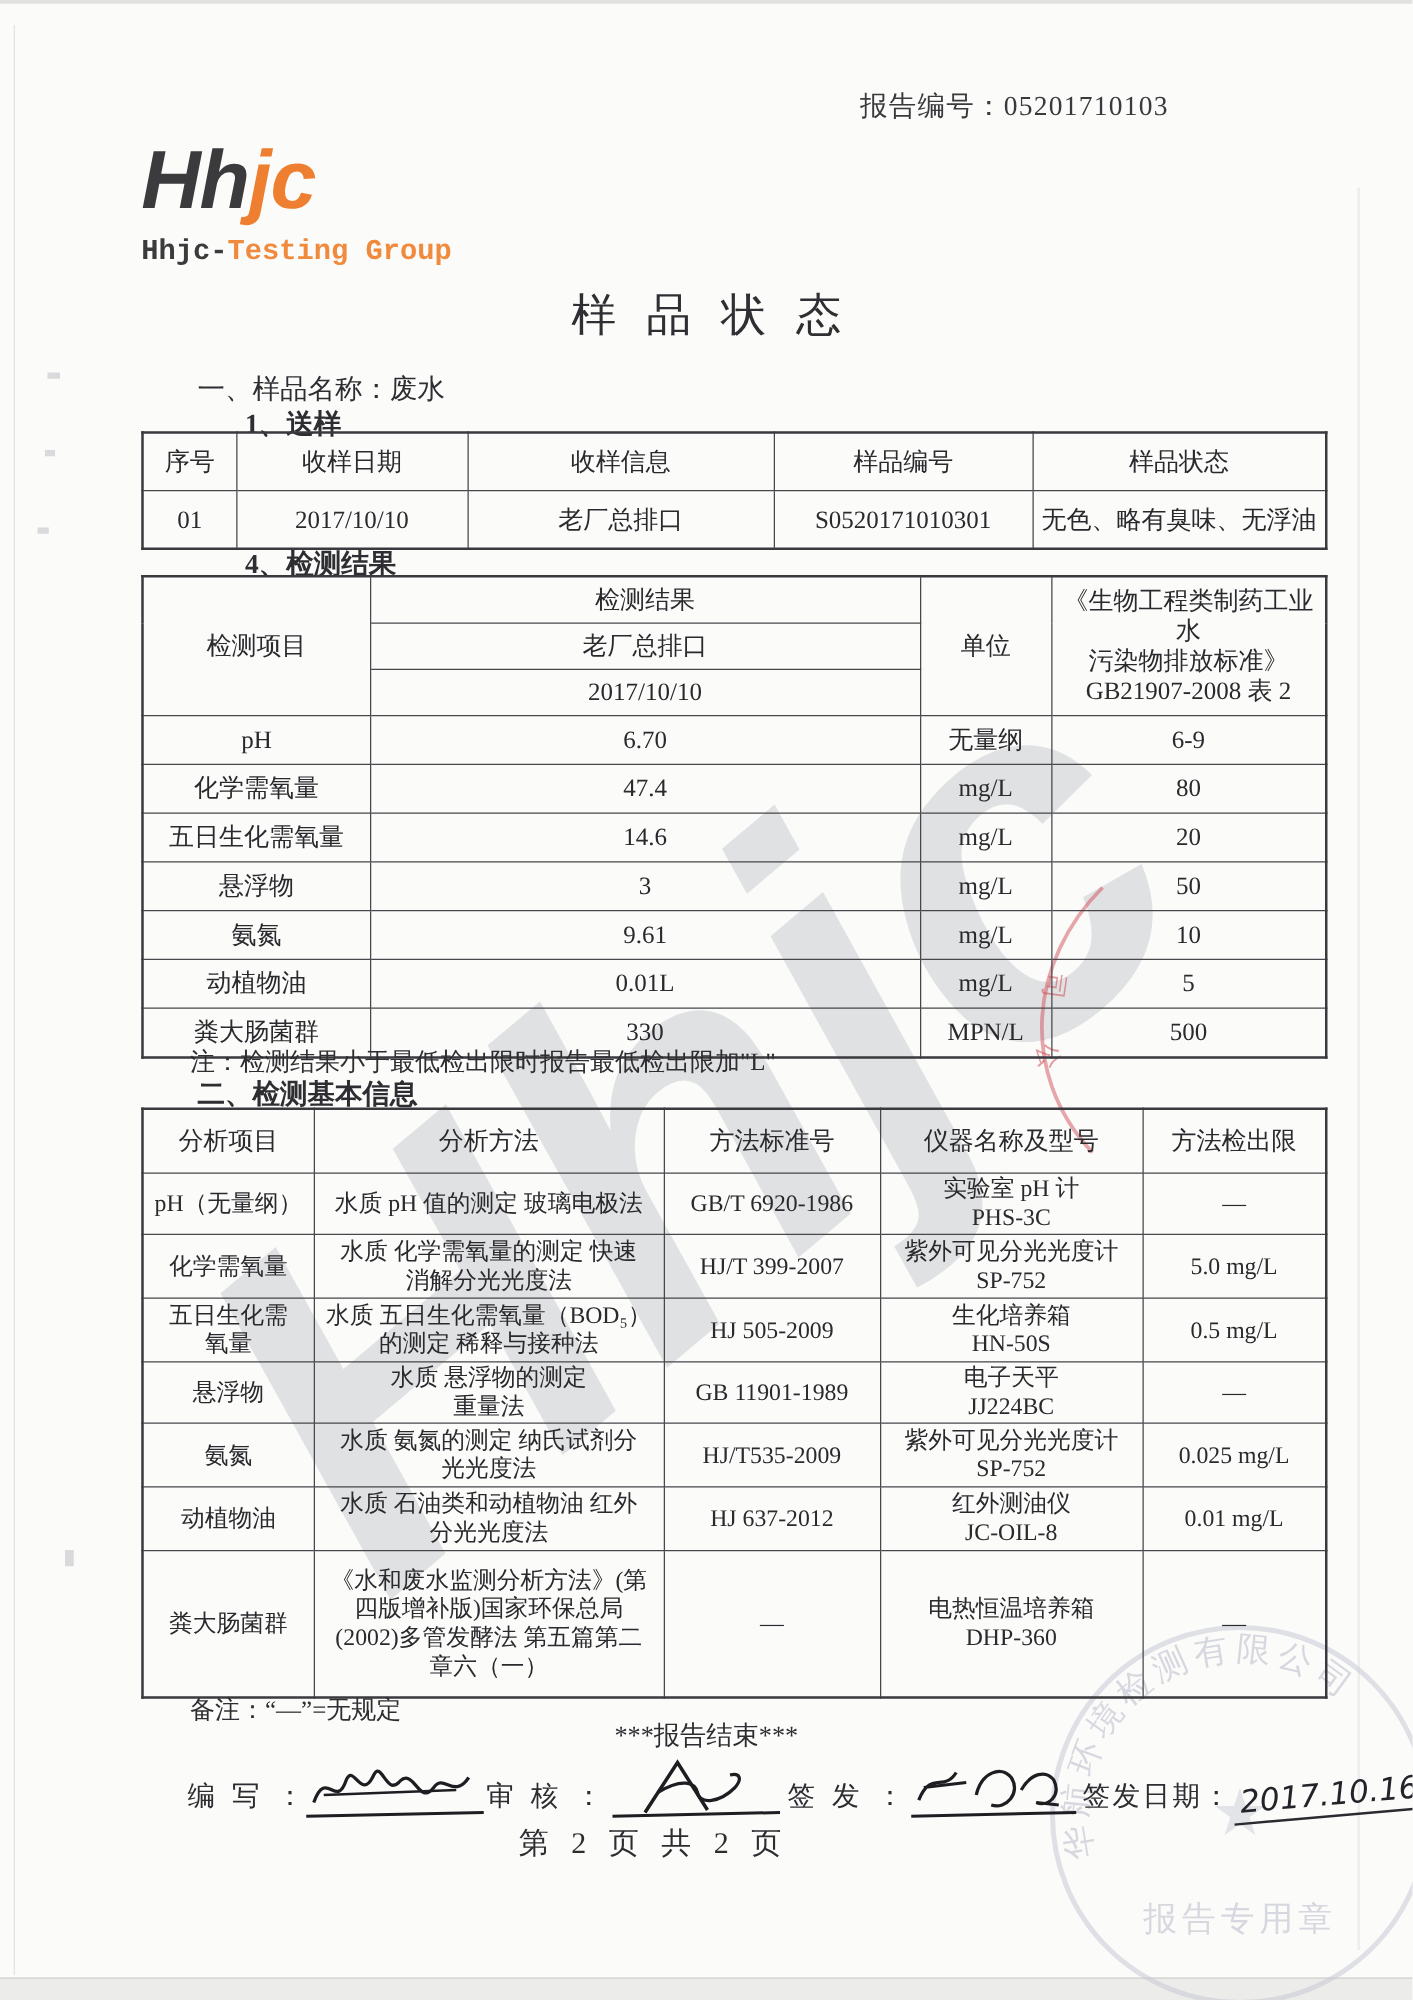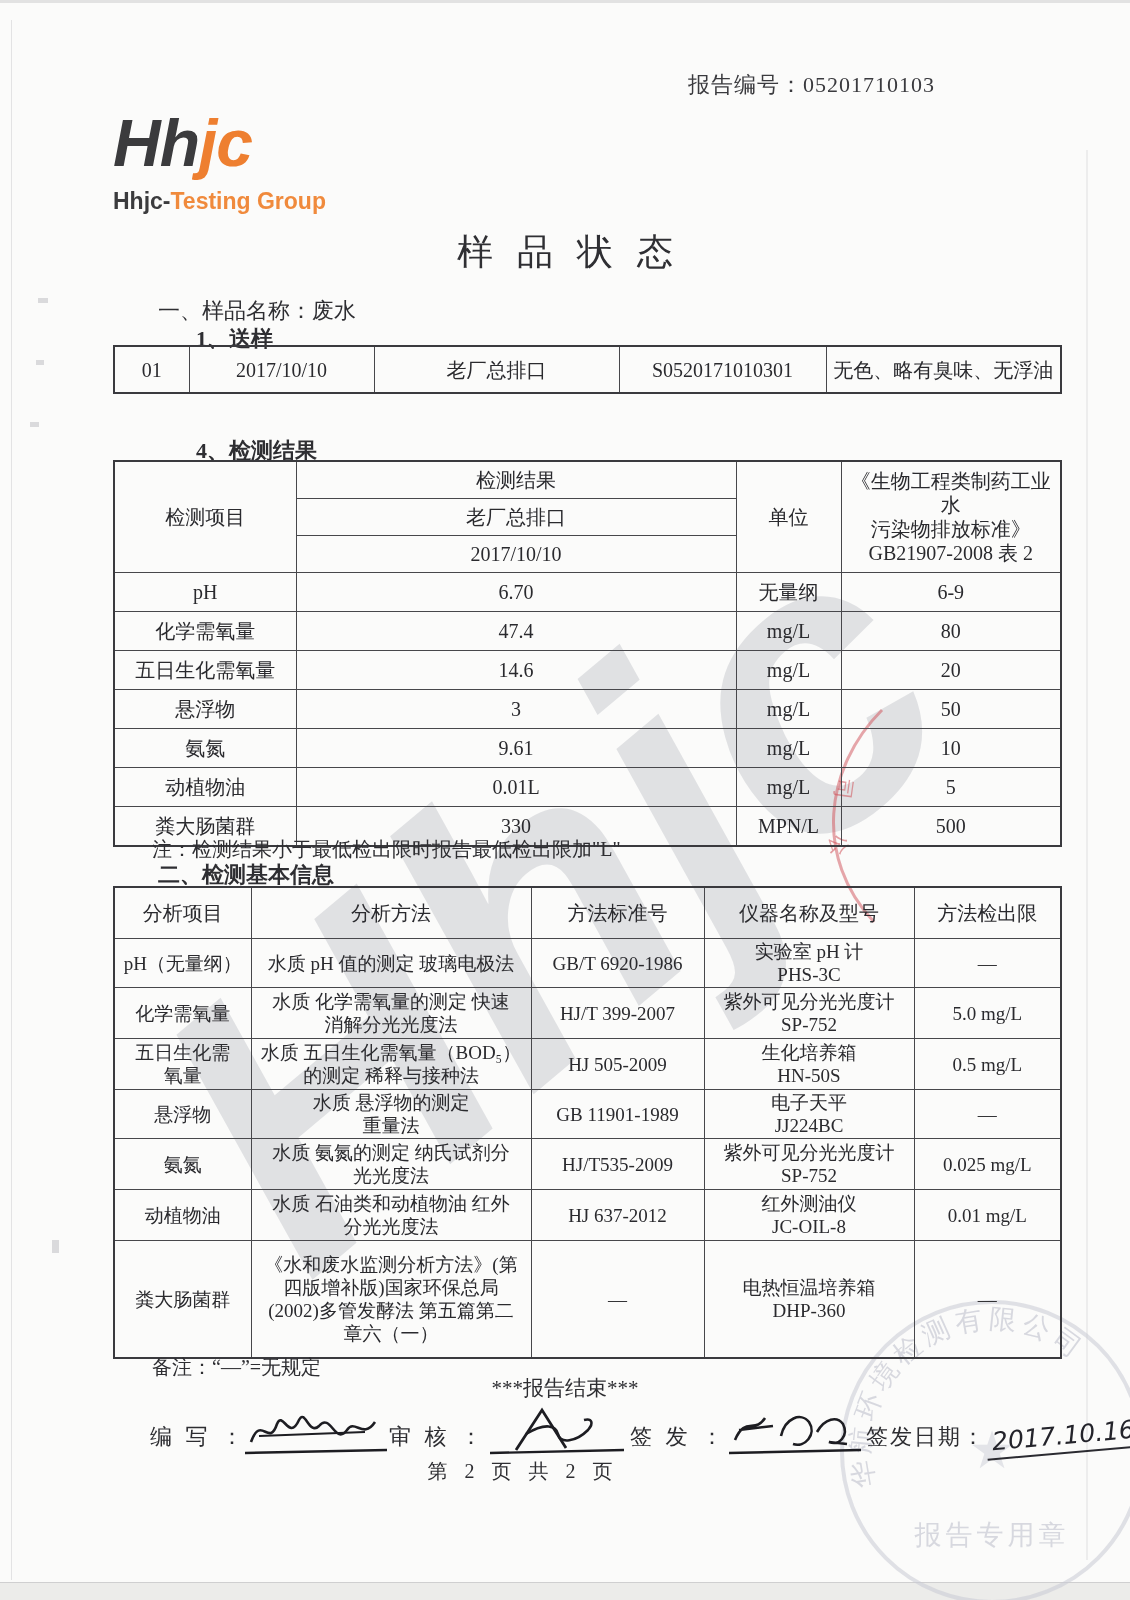--- a/index.html
+++ b/index.html
@@ -27,39 +27,39 @@
   .stamp-round{position:absolute;left:822px;top:1282px;z-index:1;}
 
   .content{position:absolute;left:0;top:0;width:1130px;height:1600px;z-index:2;}
 
   .report-no{position:absolute;left:688px;top:70px;font-size:22px;color:#3a3a3e;letter-spacing:1px;}
 
   .logo{position:absolute;left:113px;top:110px;line-height:1;}
   .logo .big{font-family:"Liberation Sans","DejaVu Sans",sans-serif;font-weight:bold;font-style:italic;font-size:66px;letter-spacing:-1px;}
   .logo .dark{color:#3b3b3d;text-align:right;}
   .logo .orange{color:#ee7f30;}
-  .logo .sub{font-family:Liberation Sans, sans-serif;font-weight:bold;font-size:23px;margin-top:14px;letter-spacing:0;}
+  .logo .sub{font-family:Liberation Mono, monospace;font-weight:bold;font-size:23px;margin-top:14px;letter-spacing:0;}
   .logo .sub .orange{color:#f08a3c;}
 
   .doc-title{position:absolute;left:0;top:228px;width:1130px;text-align:center;
     font-size:36px;letter-spacing:24px;padding-left:24px;box-sizing:border-box;color:#2f2f33;font-weight:500;}
 
   .h-line{position:absolute;font-size:22px;color:#2e2e32;}
   .bold{font-weight:bold;}
 
   .note-line{position:absolute;font-size:20px;color:#2e2e32;}
 
   table{border-collapse:collapse;table-layout:fixed;position:absolute;background:transparent;}
   td{border:1px solid #47474b;text-align:center;vertical-align:middle;
      font-size:20px;color:#2a2a2e;padding:0 2px;white-space:pre-line;line-height:24px;}
   table{border:2px solid #3a3a3e;}
   .t3 td{font-size:19px;line-height:23px;}
 
   .endmark{position:absolute;left:0;top:1374px;width:1130px;text-align:center;font-size:21px;color:#2d2d31;}
-  .pagenum{position:absolute;left:0;top:1458px;width:1046px;text-align:center;font-size:20px;letter-spacing:6px;color:#2d2d31;}
+  .pagenum{position:absolute;left:0;top:1458px;width:1046px;text-align:center;font-size:24px;letter-spacing:6px;color:#2d2d31;}
 
   .signrow{position:absolute;left:150px;top:1400px;width:975px;height:58px;
     display:flex;align-items:flex-end;z-index:3;}
   .signrow .lbl{font-size:22px;letter-spacing:4px;white-space:nowrap;flex-shrink:0;padding-bottom:6px;color:#2d2d31;}
   .sig{flex-shrink:0;}
   .hand-date{font-family:"DejaVu Sans",sans-serif;font-style:italic;font-size:25px;color:#23232a;
     border-bottom:2px solid #2a2a30;transform:rotate(-5deg);padding:0 6px 2px 6px;margin-bottom:4px;white-space:nowrap;flex-shrink:0;}
 </style>
 </head>
 <body>
@@ -111,20 +111,27 @@
 
   <table class="t1" style="left:113px;top:345px;width:947px;">
     <colgroup>
         <col style="width:75px">
         <col style="width:185px">
         <col style="width:245px">
         <col style="width:207px">
         <col style="width:235px">
       </colgroup>
     <tbody>
+        <tr>
+      <td style="height:45px;">序号</td>
+      <td>收样日期</td>
+      <td>收样信息</td>
+      <td>样品编号</td>
+      <td>样品状态</td>
+    </tr>
     <tr>
       <td style="height:45px;">01</td>
       <td>2017/10/10</td>
       <td>老厂总排口</td>
       <td>S0520171010301</td>
       <td>无色、略有臭味、无浮油</td>
     </tr>
   </tbody>
     </table>
 

